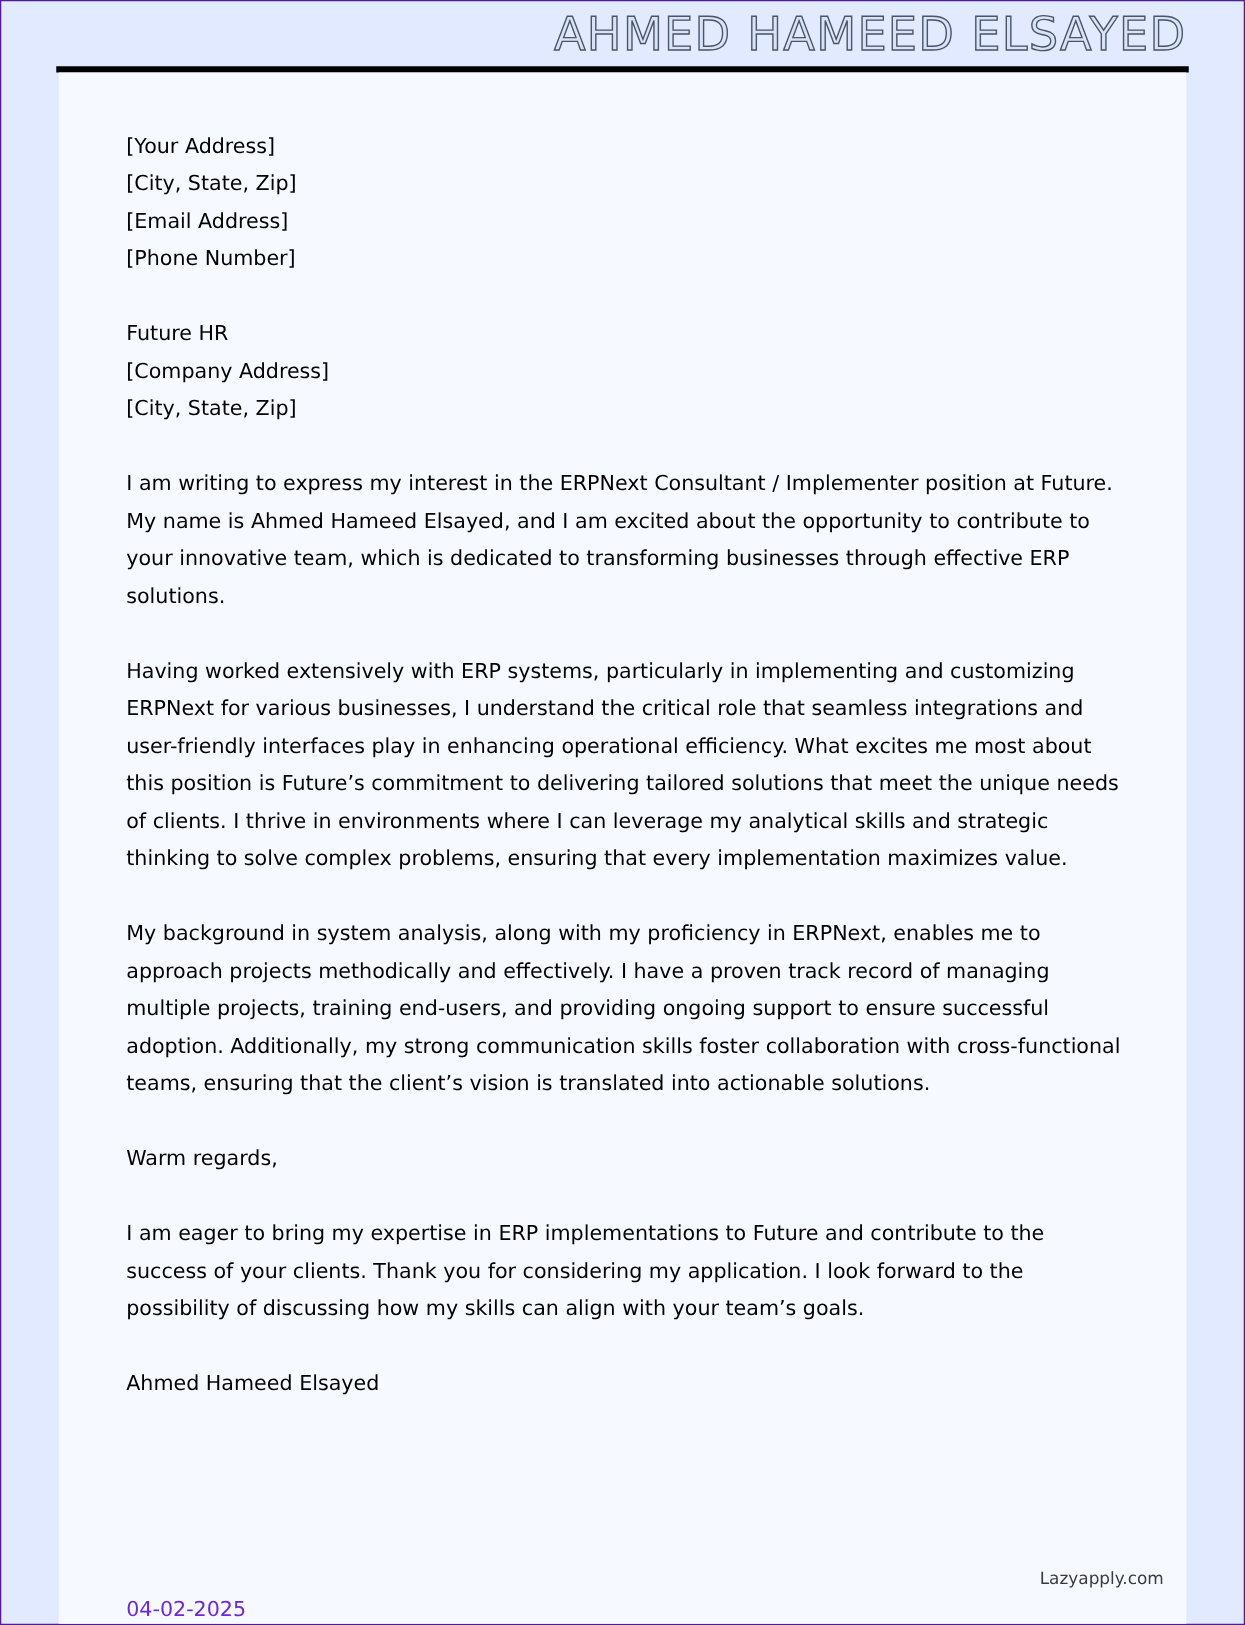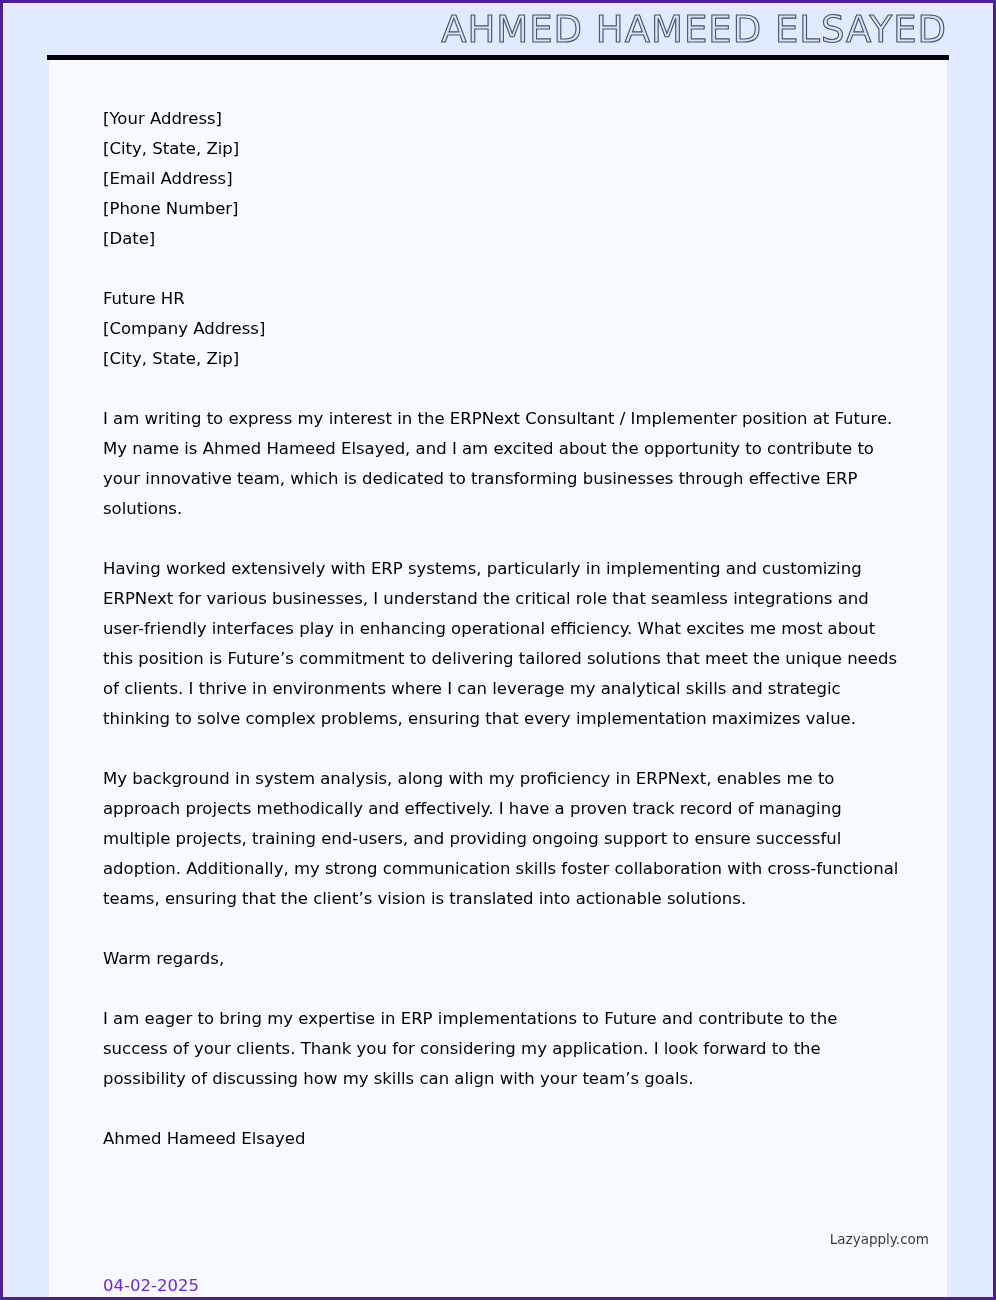--- a/index.html
+++ b/index.html
@@ -12,21 +12,21 @@
     background: #e2eaff;
     font-family: "DejaVu Sans", sans-serif;
     overflow: hidden;
   }
   .page {
     position: relative;
     width: 996px;
     height: 1300px;
     background: #e2eaff;
     box-sizing: border-box;
-    border: 3px solid #4c1d95;
+    border: 1px solid #4c1d95;
   }
   .header {
     position: absolute;
     top: 0;
     left: 0;
     right: 0;
     height: 52px;
     display: flex;
     align-items: center;
     justify-content: flex-end;
@@ -81,21 +81,21 @@
     display: block;
     white-space: pre-wrap;
   }
   .para {
     display: block;
     text-align: left;
   }
   .footer-brand {
     position: absolute;
     right: 18px;
-    bottom: 50px;
+    bottom: 28px;
     font-size: 13.5px;
     color: #3b3b3b;
     font-family: "DejaVu Sans", sans-serif;
   }
   .date-stamp {
     position: absolute;
     left: 54px;
     bottom: 2px;
     font-size: 16.5px;
     color: #6d28d9;
@@ -115,21 +115,20 @@
 
   <div class="sheet">
 
     <div class="body-text">
 
       <div class="block">
         <span class="line">[Your Address]</span>
         <span class="line">[City, State, Zip]</span>
         <span class="line">[Email Address]</span>
         <span class="line">[Phone Number]</span>
-        <span class="line">[Date]</span>
       </div>
 
       <div class="block">
         <span class="line">Future HR</span>
         <span class="line">[Company Address]</span>
         <span class="line">[City, State, Zip]</span>
       </div>
 
 
       <div class="block">

